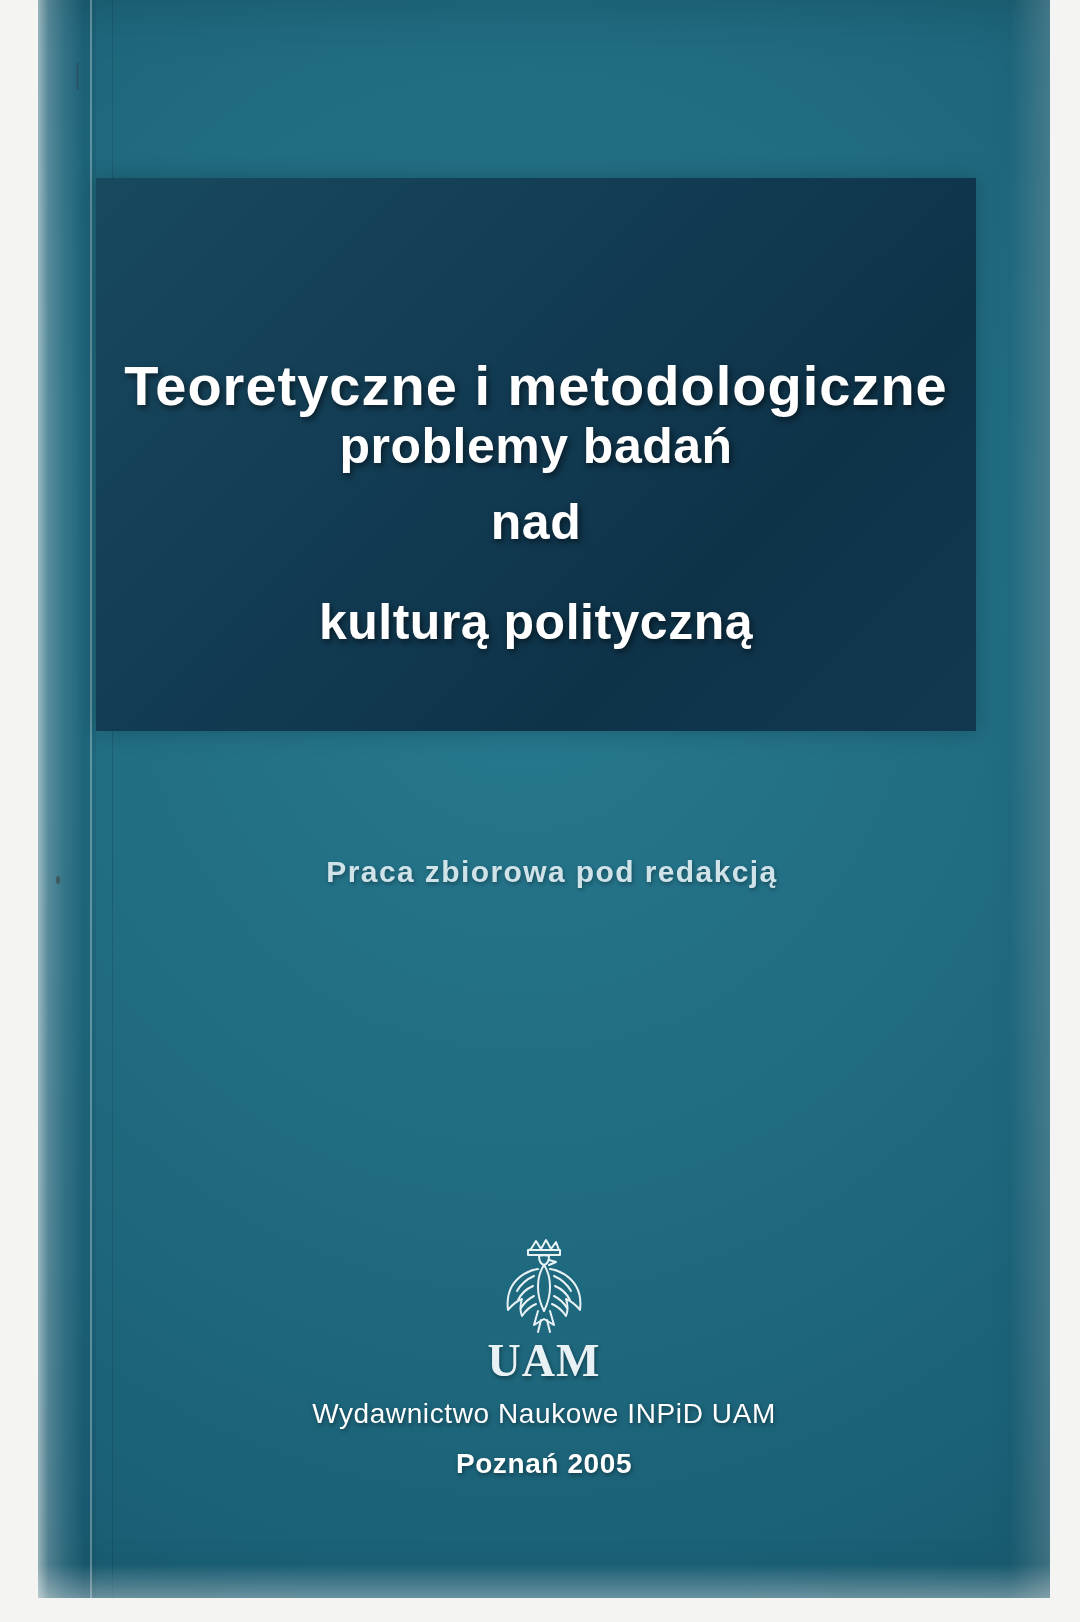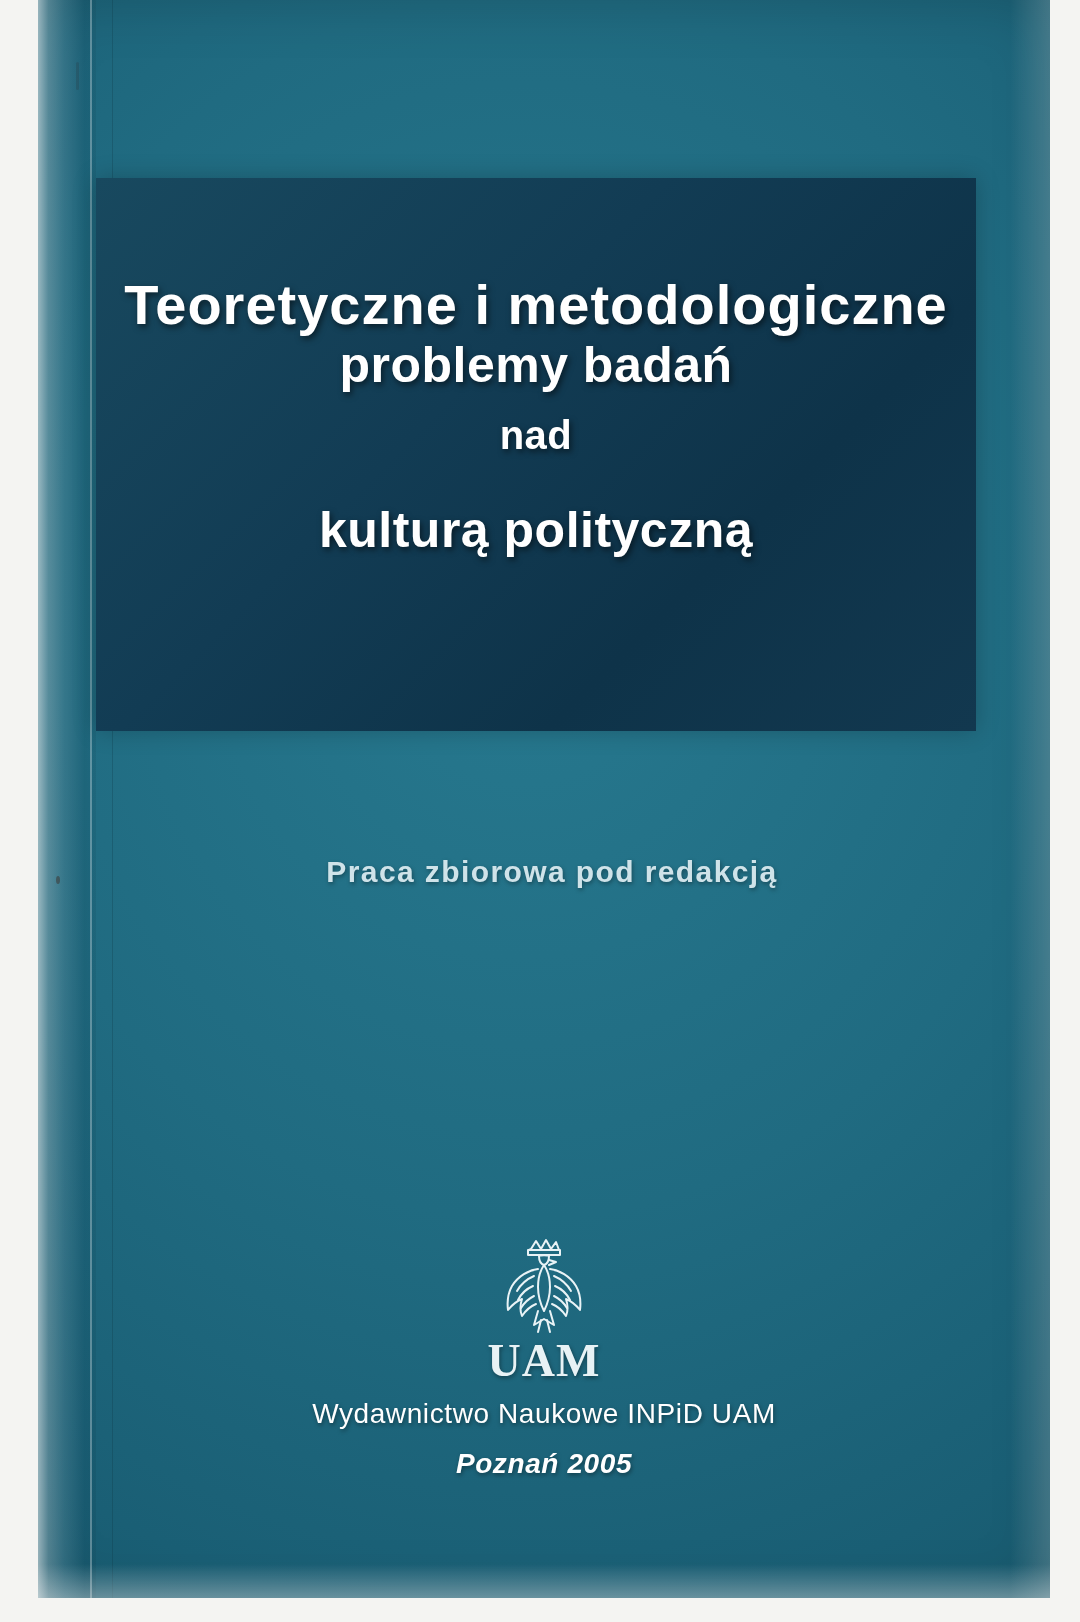--- a/index.html
+++ b/index.html
@@ -92,35 +92,35 @@
     height: 553px;
     background: linear-gradient(135deg, #18495f 0%, #123c54 40%, #0e3349 70%, #12384f 100%);
     box-shadow: 0 0 22px rgba(0,0,0,0.22);
   }
   .title-panel-inner {
     position: absolute;
     inset: 0;
     display: flex;
     flex-direction: column;
     align-items: center;
-    justify-content: flex-start;
+    justify-content: center;
     padding-top: 96px;
     box-sizing: border-box;
   }
   .title-line {
     color: #ffffff;
     font-weight: bold;
     text-align: center;
     letter-spacing: 0.5px;
     text-shadow: 2px 3px 6px rgba(0,0,0,0.55);
     line-height: 1.12;
   }
   .title-line.l1 { font-size: 56px; letter-spacing: 1px; }
   .title-line.l2 { font-size: 50px; }
-  .title-line.l3 { font-size: 40px; margin-top: 20px; }
+  .title-line.l3 { font-size: 50px; margin-top: 20px; }
   .title-line.l4 { font-size: 50px; margin-top: 44px; }
 
   
   .editor-block {
     position: absolute;
     left: 0;
     top: 855px;
     width: 1012px;
     text-align: center;
   }
@@ -177,21 +177,20 @@
     letter-spacing: 0.6px;
     text-shadow: 1px 2px 4px rgba(0,0,0,0.4);
   }
   .imprint-place {
     margin-top: 18px;
     color: #ffffff;
     font-size: 28px;
     font-weight: bold;
     letter-spacing: 0.6px;
     text-shadow: 1px 2px 4px rgba(0,0,0,0.4);
-    font-style: italic;
   }
 </style>
 </head>
 <body>
 
 <div class="page">
   <div class="scan-bg"></div>
 
   <div class="cover">
 

